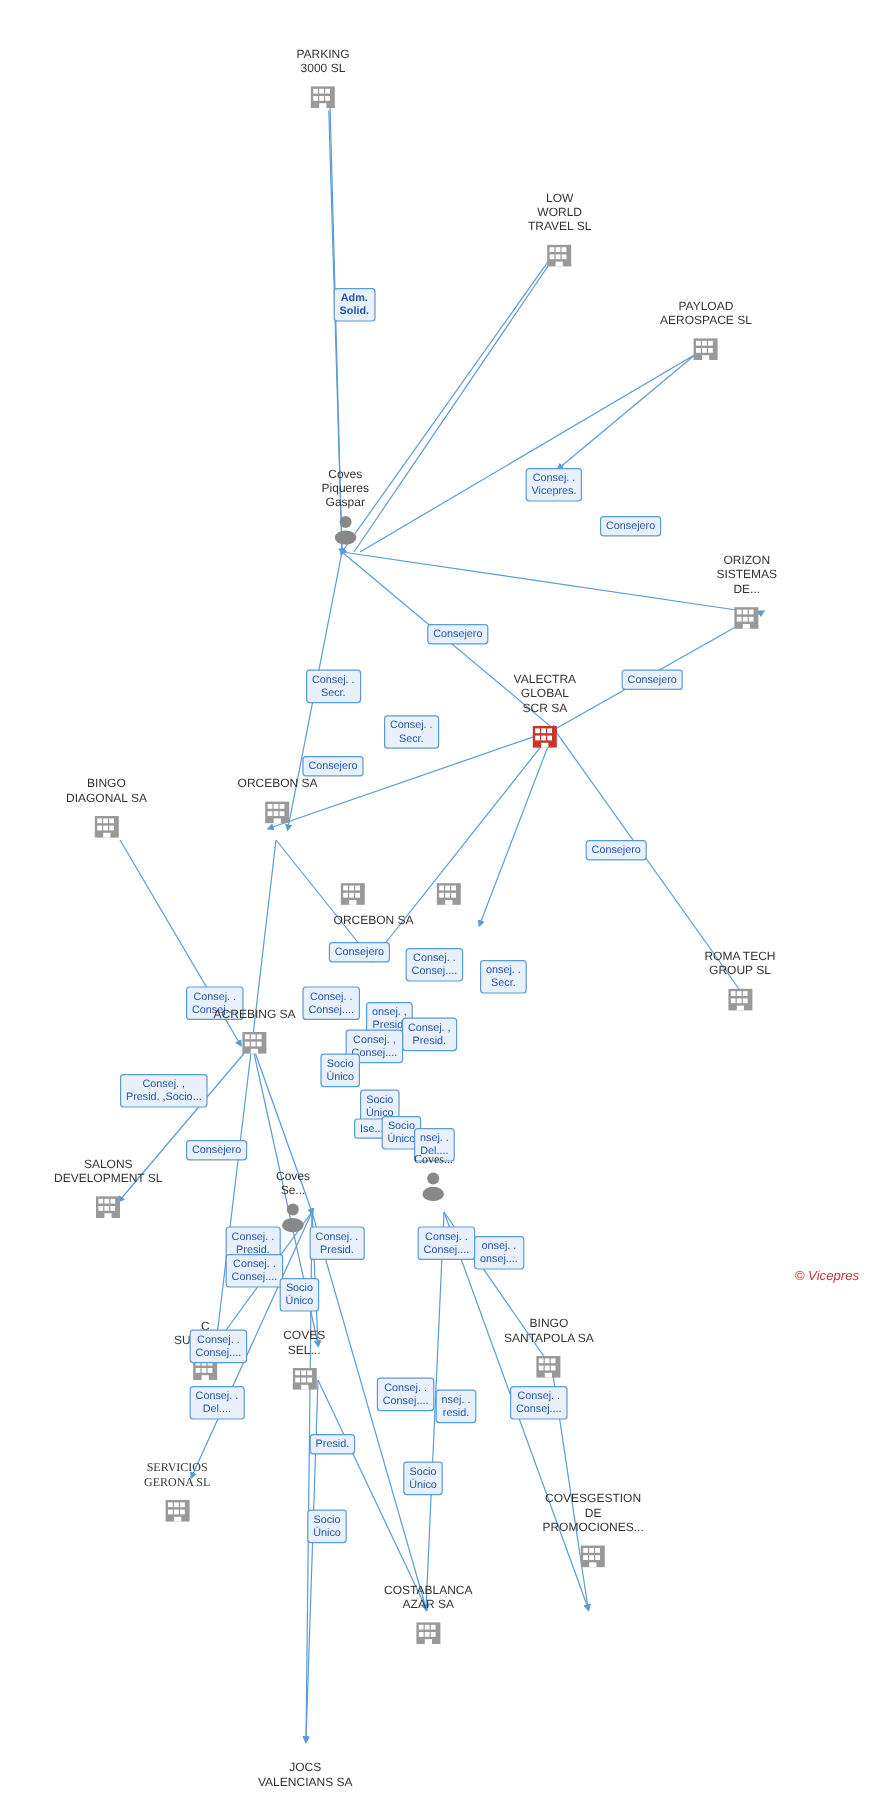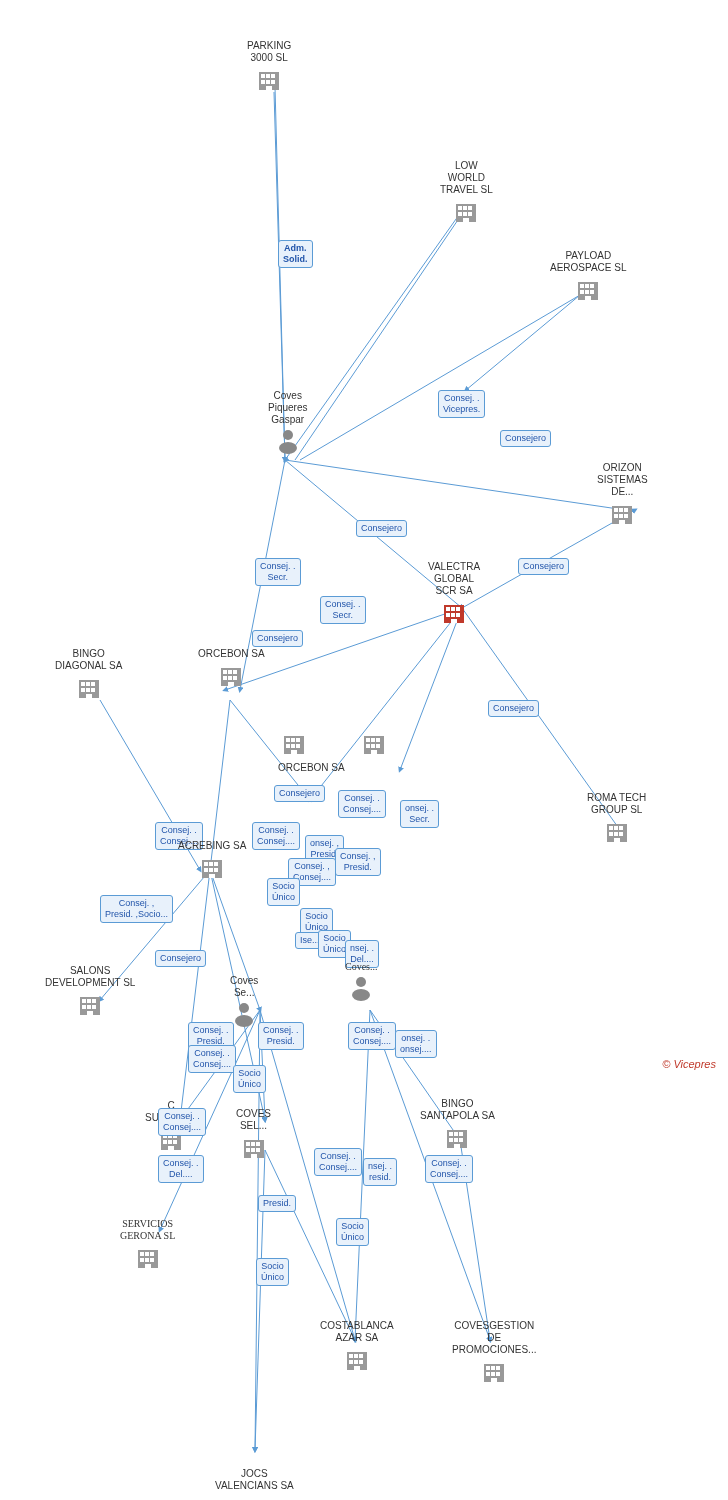--- a/index.html
+++ b/index.html
@@ -514,21 +514,21 @@
           <rect x="11" y="10" width="4" height="4" fill="#fff"></rect>
           <rect x="16" y="10" width="4" height="4" fill="#fff"></rect>
           <rect x="6" y="16" width="4" height="4" fill="#fff"></rect>
           <rect x="11" y="16" width="4" height="4" fill="#fff"></rect>
           <rect x="16" y="16" width="4" height="4" fill="#fff"></rect>
           <rect x="11" y="22" width="6" height="4" fill="#fff"></rect>
         </svg>
     </div>
   </div>
 
-  <div class="node" style="left:452px;top:1320px;justify-content:space-between;">
+  <div class="node" style="left:452px;top:1244px;justify-content:space-between;">
     <div class="node-label">COVESGESTION
 DE
 PROMOCIONES...</div>
     <div class="building-icon">
       <svg viewBox="0 0 28 28">
           <rect x="4" y="8" width="20" height="18" fill="#999"></rect>
           <rect x="6" y="10" width="4" height="4" fill="#fff"></rect>
           <rect x="11" y="10" width="4" height="4" fill="#fff"></rect>
           <rect x="16" y="10" width="4" height="4" fill="#fff"></rect>
           <rect x="6" y="16" width="4" height="4" fill="#fff"></rect>

